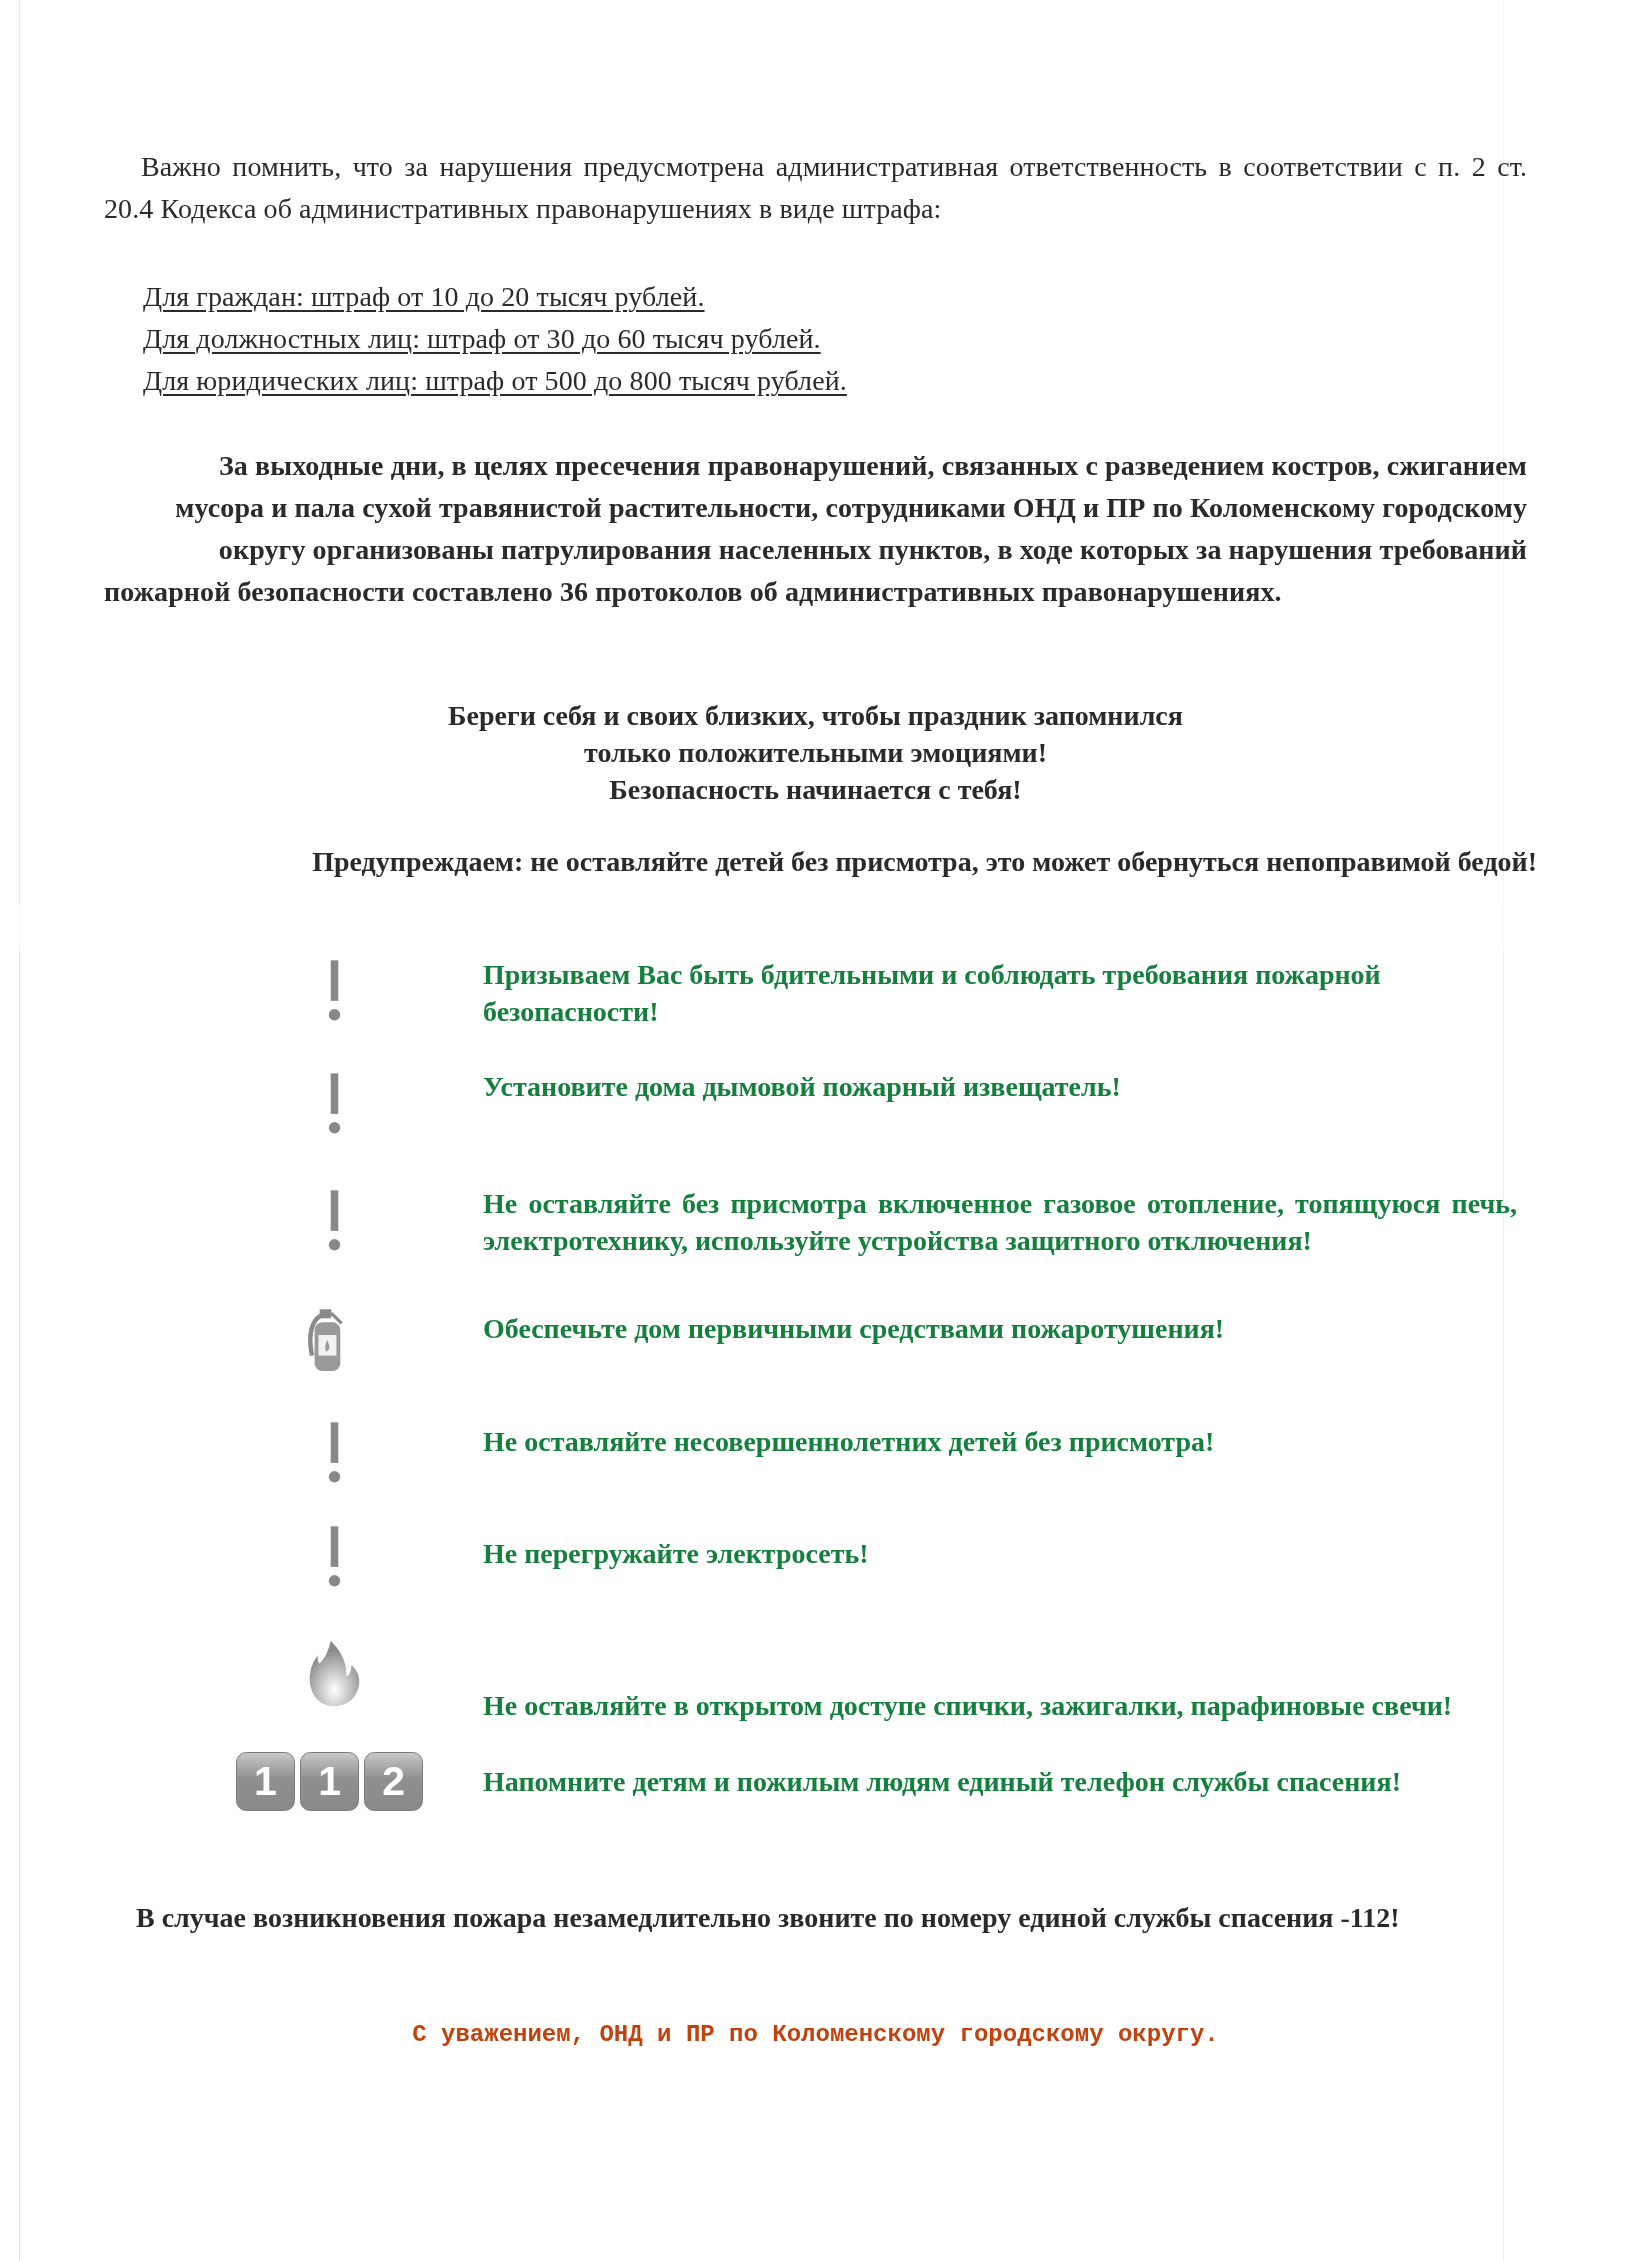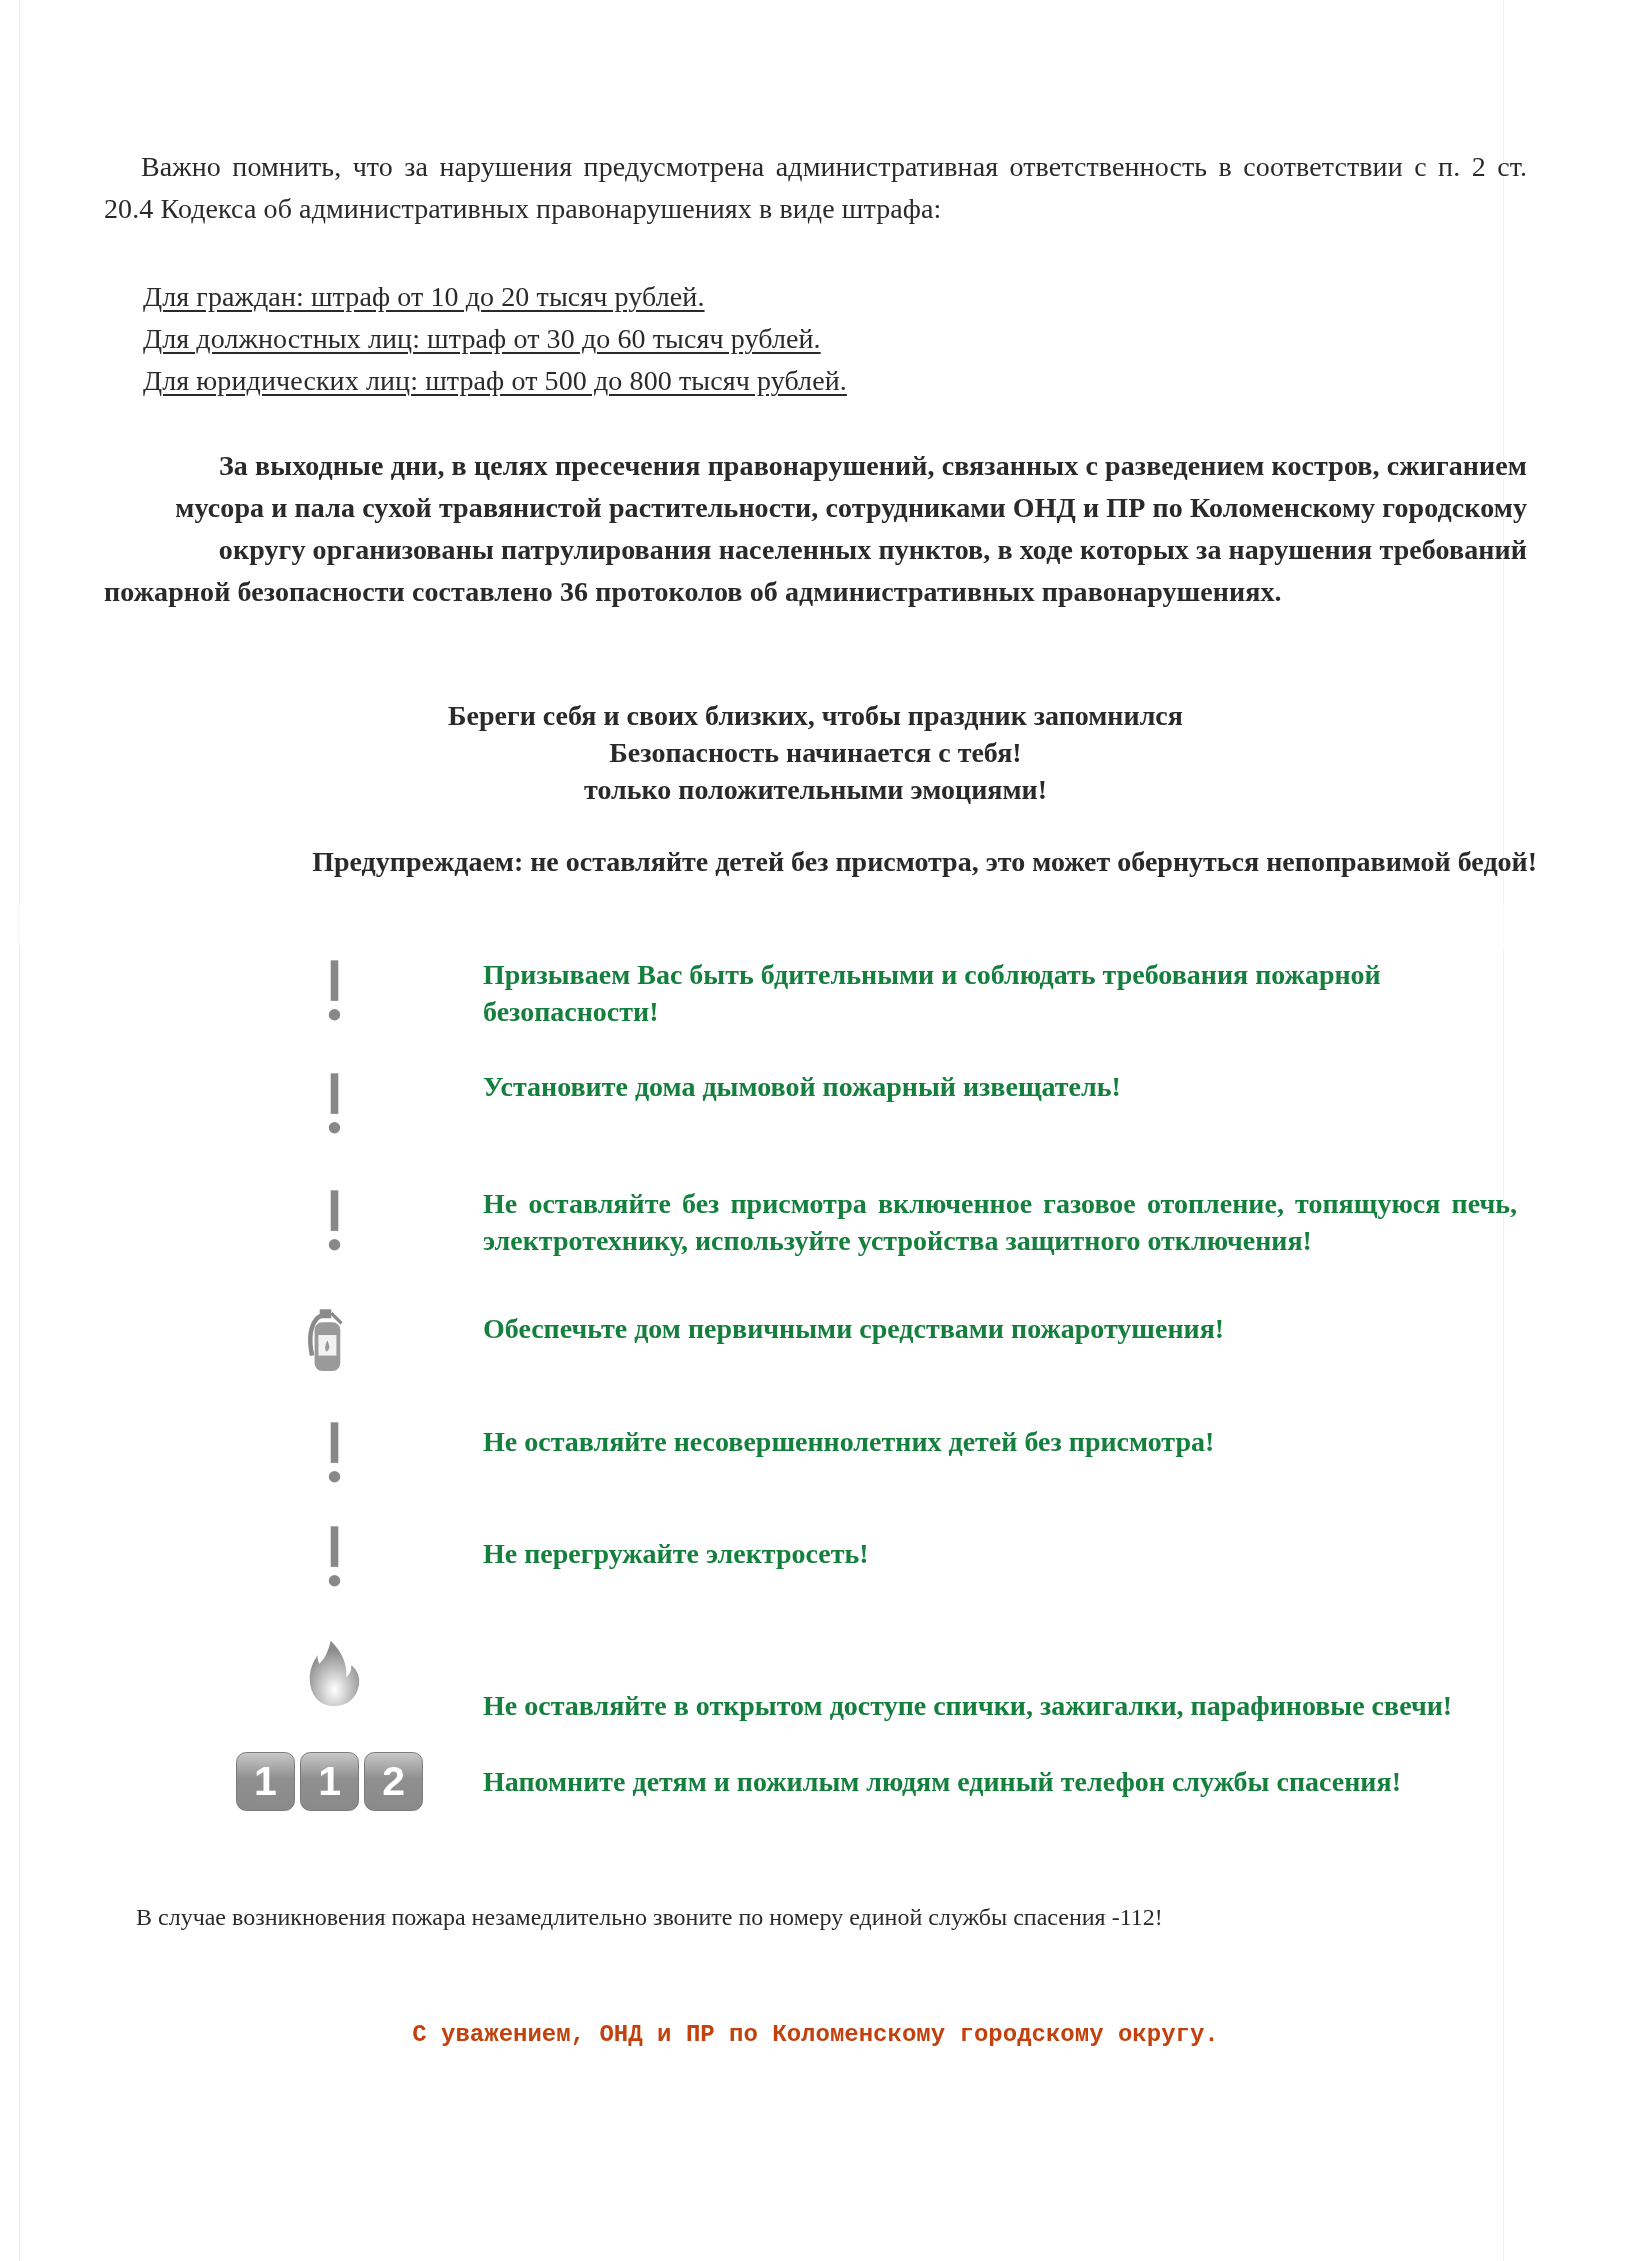--- a/index.html
+++ b/index.html
@@ -31,22 +31,22 @@
 <div class="abs" style="left:135px; top:276px;">
   <div class="p u">Для граждан: штраф от 10 до 20 тысяч рублей.</div>
   <div class="p u">Для должностных лиц: штраф от 30 до 60 тысяч рублей.</div>
   <div class="p u">Для юридических лиц: штраф от 500 до 800 тысяч рублей.</div>
 </div>
 
 <div class="abs p justify indent bold" style="left:96px; top:445px; width:1423px; font-size:28px;">За выходные дни, в целях пресечения правонарушений, связанных с разведением костров, сжиганием мусора и пала сухой травянистой растительности, сотрудниками ОНД и ПР по Коломенскому городскому округу организованы патрулирования населенных пунктов, в ходе которых за нарушения требований пожарной безопасности составлено 36 протоколов об административных правонарушениях.</div>
 
 <div class="abs center bold" style="left:96px; top:697px; width:1423px; font-size:28px; line-height:37px;">
   <div>Береги себя и своих близких, чтобы праздник запомнился</div>
+  <div>только положительными эмоциями!</div>
   <div>Безопасность начинается с тебя!</div>
-  <div>только положительными эмоциями!</div>
 </div>
 
 <div class="abs bold" style="left:96px; top:843px; width:1433px; font-size:28px; line-height:37px; white-space:nowrap;">Предупреждаем: не оставляйте детей без присмотра, это может обернуться непоправимой бедой!</div>
 
 <div>
 
   <div class="icon-box excl" style="left:292px; top:960px;">
     <span>
       <svg width="19" height="64" viewBox="0 0 30 100">
           <rect x="9" y="0" width="12" height="64" fill="#888"></rect>
@@ -128,16 +128,16 @@
   <div class="icon-box" style="left:236px; top:1752px; width:193px; justify-content:flex-start;">
     <div class="tiles">
       <div class="tile">1</div>
       <div class="tile">1</div>
       <div class="tile">2</div>
     </div>
   </div>
   <div class="item-text justify" style="top:1763px;">Напомните детям и пожилым людям единый телефон службы спасения!</div>
 </div>
 
-<div class="abs" style="left:128px; top:1898px; width:1394px; font-size:24px; line-height:39px; white-space:nowrap;">В случае возникновения пожара незамедлительно звоните по номеру единой службы спасения -112!</div>
+<div class="abs" style="left:128px; top:1898px; width:1394px; font-size:28px; line-height:39px; white-space:nowrap;font-weight:bold;">В случае возникновения пожара незамедлительно звоните по номеру единой службы спасения -112!</div>
 
 <div class="abs center bold" style="left:96px; top:2014px; width:1423px; font-size:24px; line-height:41px; color:#c2410c;font-family:Liberation Mono, monospace;">С уважением, ОНД и ПР по Коломенскому городскому округу.</div>
 
 
 </body></html>

